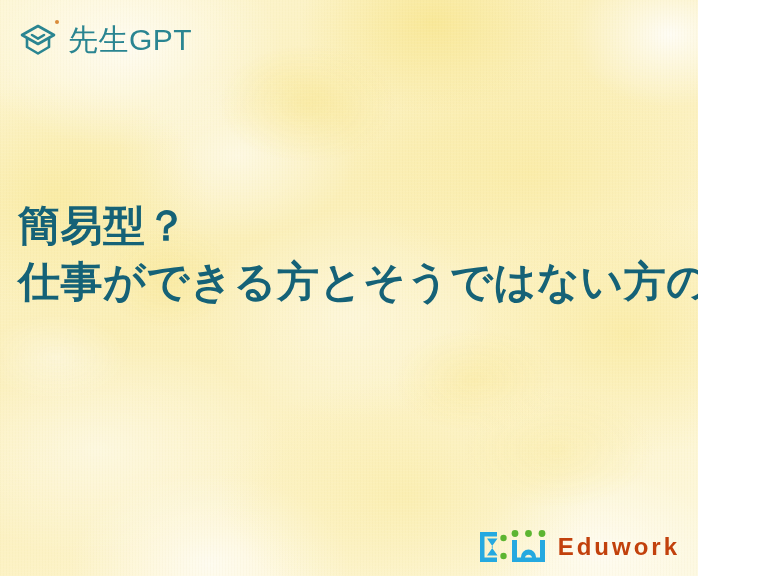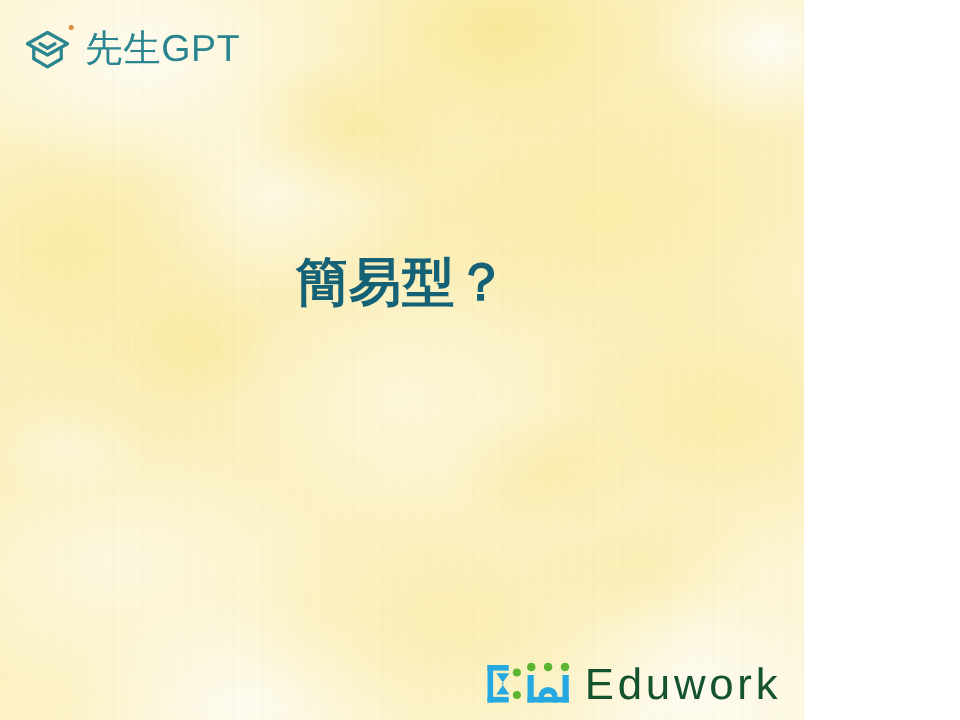--- a/index.html
+++ b/index.html
@@ -9,21 +9,21 @@
   }
   body {
     width: 768px;
     height: 576px;
     overflow: hidden;
     font-family: "Liberation Sans", "DejaVu Sans", sans-serif;
   }
 
   #slide {
     position: relative;
-    width: 643px;
+    width: 698px;
     height: 576px;
     overflow: hidden;
     background-color: #fbf0bf;
   }
 
   
   .bg-layer {
     position: absolute;
     inset: 0;
     pointer-events: none;
@@ -95,21 +95,21 @@
     line-height: 1;
     white-space: nowrap;
   }
 
   
   #title-block {
     position: absolute;
     left: 0;
     right: 0;
     top: 198px;
-    text-align: center;
+    text-align: left;
     padding: 0 18px;
   }
   #title-block .title-line {
     display: block;
     font-size: 42px;
     font-weight: bold;
     color: #156277;
     line-height: 1.33;
     letter-spacing: 0.5px;
     white-space: nowrap;
@@ -123,23 +123,23 @@
     display: flex;
     align-items: center;
     gap: 11px;
   }
   #eduwork-logo .mark {
     display: block;
     width: 68px;
     height: 38px;
   }
   #eduwork-name {
-    font-size: 35px;
-    font-weight: normal;
-    color: #14532d;
+    font-size: 24px;
+    font-weight: bold;
+    color: #c2410c;
     letter-spacing: 3px;
     line-height: 1;
     white-space: nowrap;
   }
 </style>
 </head>
 <body>
 
 <div id="slide">
 
@@ -157,20 +157,21 @@
           <path d="M16 17 L22 20.6 L28 17"></path>
         </g>
       </svg>
       <span class="reg-dot"></span>
     </span>
     <span id="brand-name">先生GPT</span>
   </div>
 
   <div id="title-block">
     <span class="title-line">簡易型？</span>
+    <span class="title-line">仕事ができる方とそうではない方の</span>
   </div>
 
   <div id="eduwork-logo">
     <span class="mark">
       <svg viewBox="0 0 68 38" width="68" height="38" aria-hidden="true">
 
         <g fill="#25a9e0">
           <rect x="1" y="4" width="17" height="4.5"></rect>
           <rect x="1" y="29.5" width="17" height="4.5"></rect>
           <rect x="1" y="4" width="4.5" height="30"></rect>

